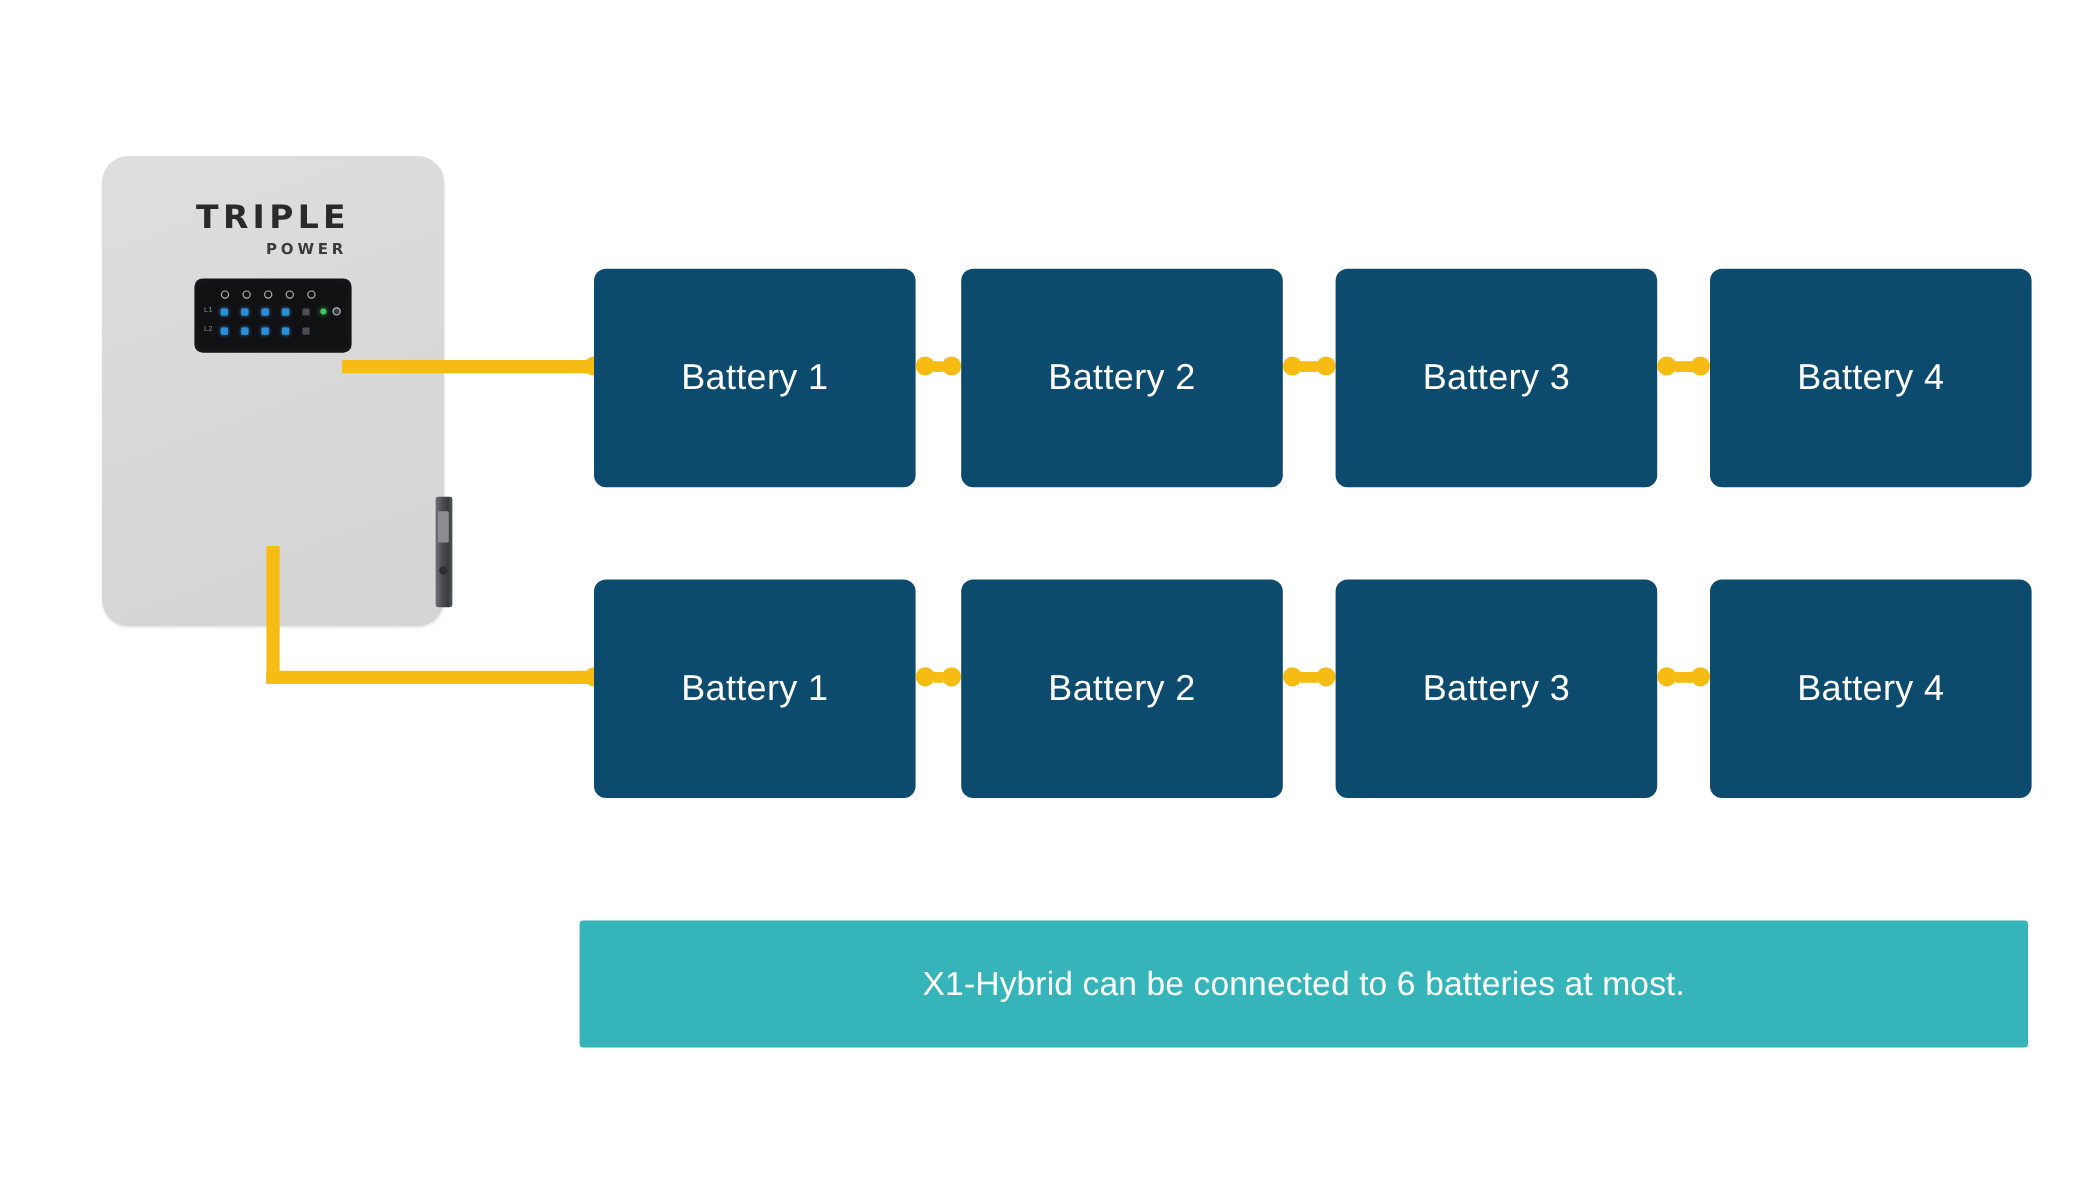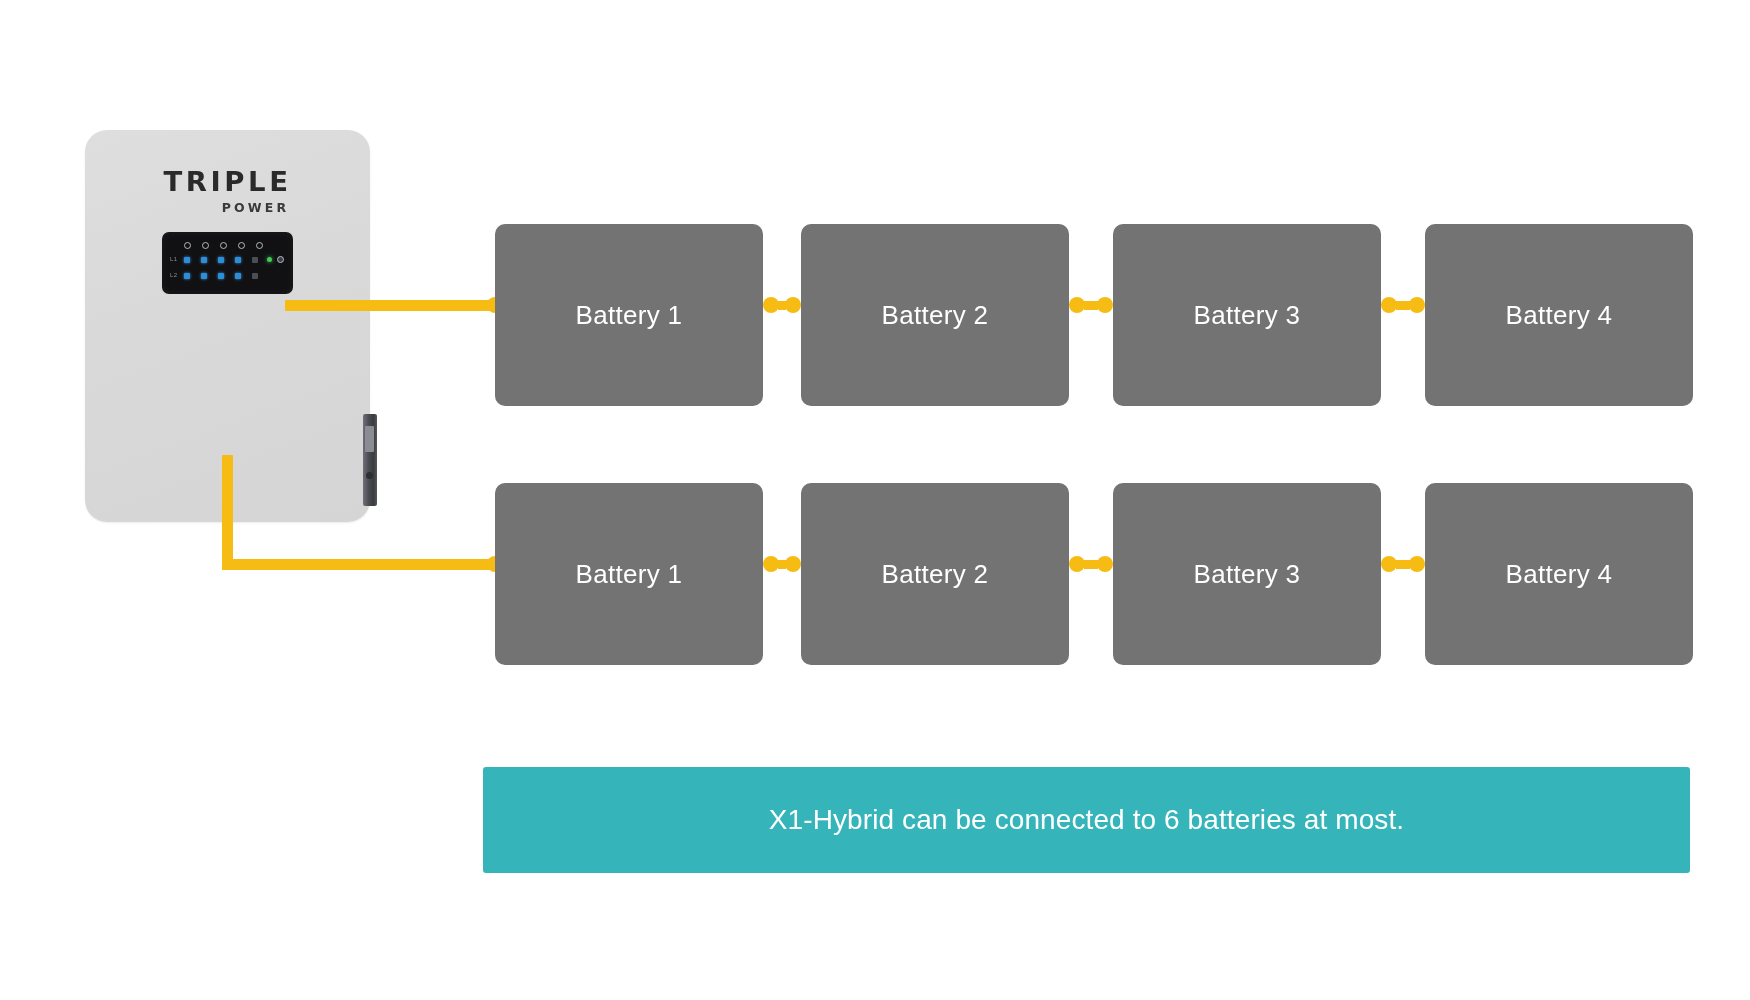--- a/index.html
+++ b/index.html
@@ -181,27 +181,27 @@
   }
   .cable-bottom {
     left: 222px;
     top: 559px;
     width: 273px;
   }
 
   
   .battery {
     position: absolute;
-    background: #737373;
+    background: #0c4a6e;
     border-radius: 10px;
     color: #ffffff;
     display: flex;
     align-items: center;
     justify-content: center;
-    font-size: 26px;
+    font-size: 30px;
     font-weight: 400;
     letter-spacing: .3px;
     width: 268px;
     height: 182px;
   }
 
   
   .connector {
     position: absolute;
     height: 16px;

